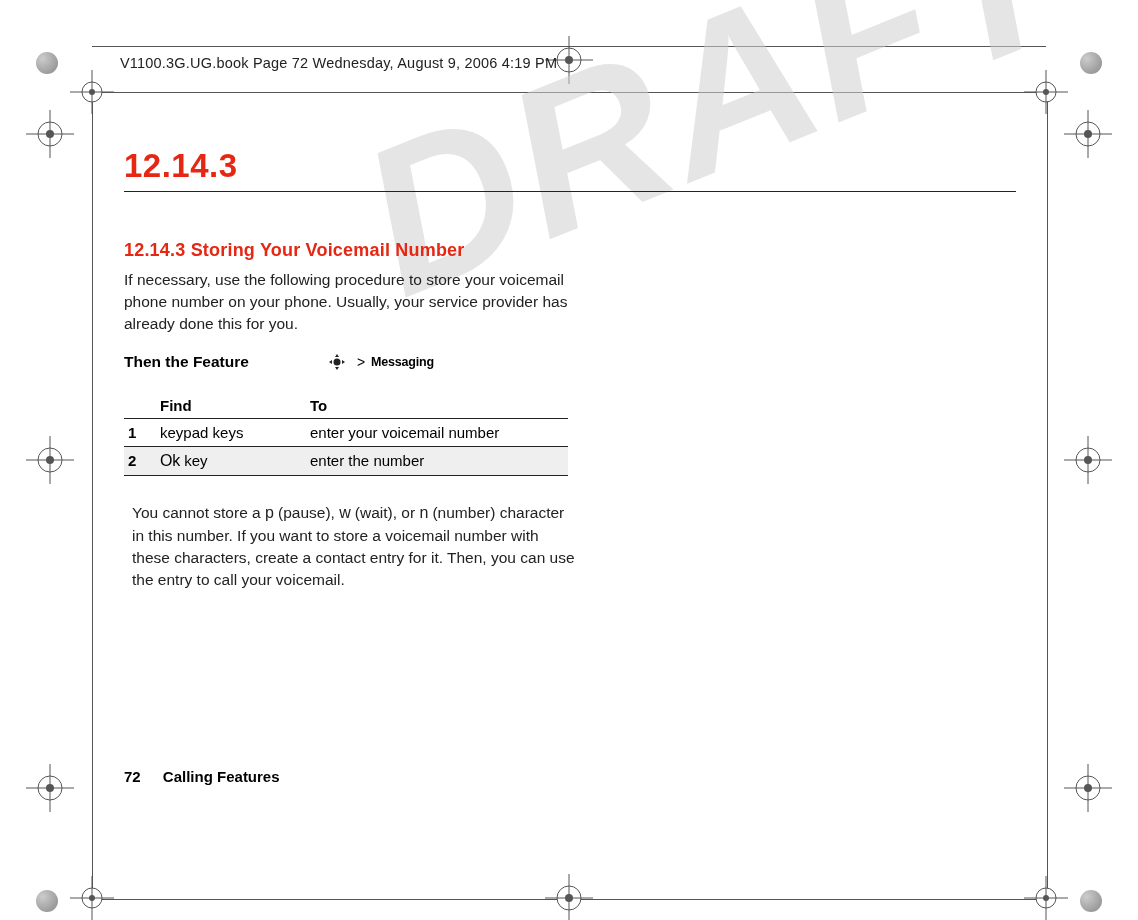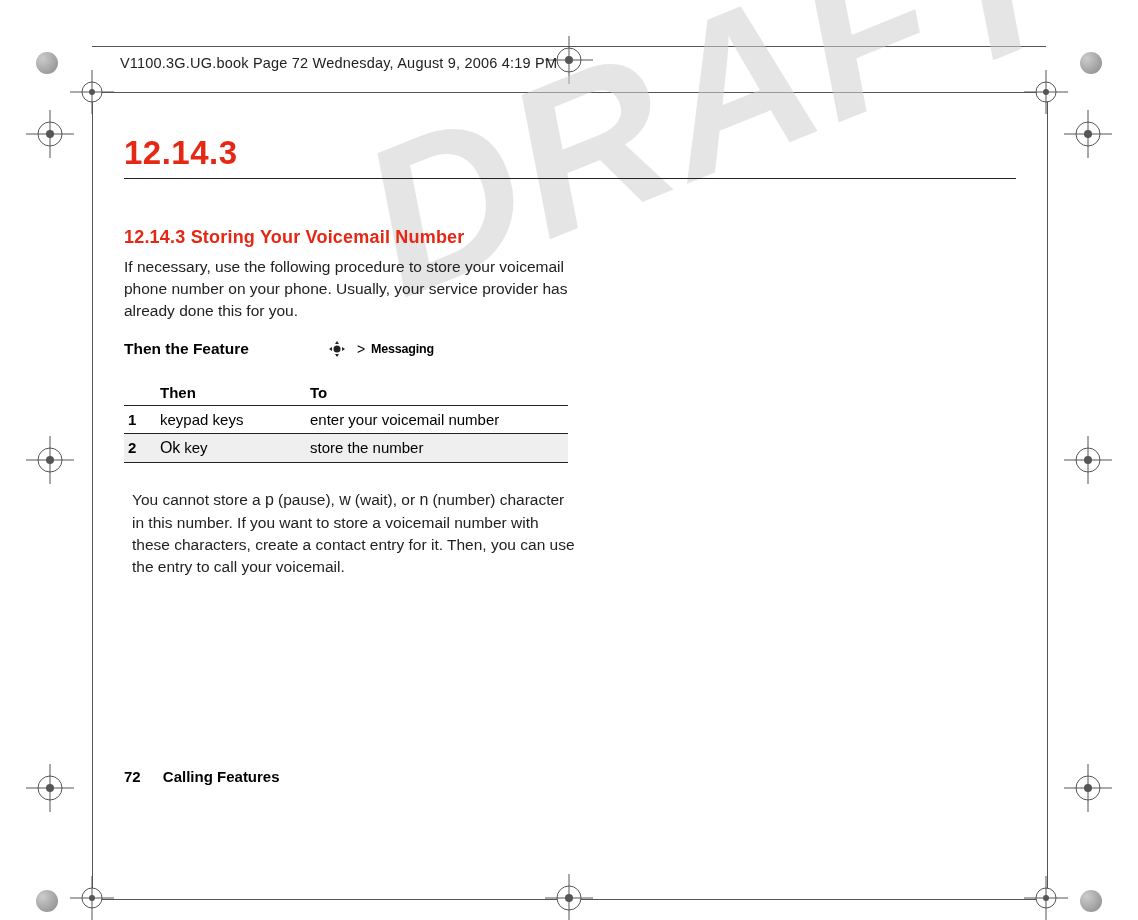--- a/index.html
+++ b/index.html
@@ -72,21 +72,21 @@
   background: radial-gradient(circle at 30% 30%, #ccc, #888);
 }
 .gc-1 { left: 36px; top: 52px; }
 .gc-2 { right: 36px; top: 52px; }
 .gc-3 { left: 36px; bottom: 8px; }
 .gc-4 { right: 36px; bottom: 8px; }
 
 .content {
   position: absolute;
   left: 124px;
-  top: 134px;
+  top: 147px;
   width: 892px;
 }
 h1.section-title {
   display: flex;
   justify-content: space-between;
   align-items: baseline;
   color: #e52713;
   font-weight: 400;
   font-size: 33px;
   letter-spacing: 0.5px;
@@ -318,32 +318,32 @@
           </span>
           <span class="nav-sep">&gt;</span>
           <span class="nav-bold">Messaging</span>
         </span>
       </div>
 
       <table class="press-to">
         <tbody>
             <tr>
           <th style="width:22px"></th>
-          <th>Then</th>
+          <th>Find</th>
           <th>To</th>
         </tr>
         <tr class="row-odd bordered">
           <td class="num">1</td>
           <td class="press">keypad keys</td>
           <td>enter your voicemail number</td>
         </tr>
         <tr class="row-even bordered">
           <td class="num">2</td>
           <td class="press"><span class="mono">Ok</span><span> key</span></td>
-          <td>store the number</td>
+          <td>enter the number</td>
         </tr>
       </tbody>
         </table>
 
       <p class="note">You cannot store a <span class="mono">p</span> (pause), <span class="mono">w</span> (wait), or <span class="mono">n</span> (number) character in this number. If you want to store a voicemail number with these characters, create a contact entry for it. Then, you can use the entry to call your voicemail.</p>
     </div>
   </div>
 
   <div class="footer">
     <span class="pg">72</span>

